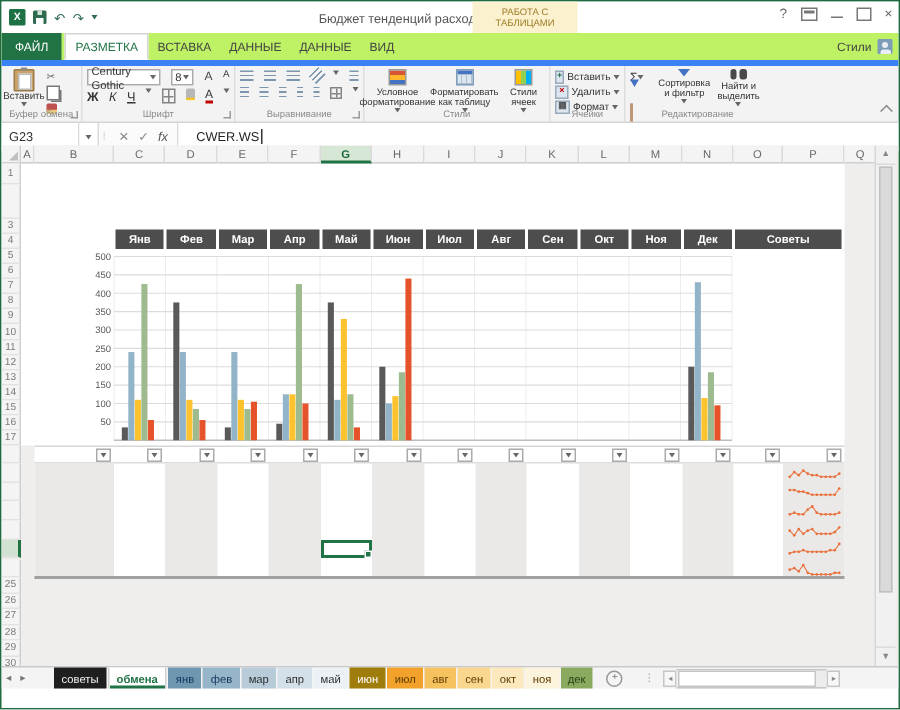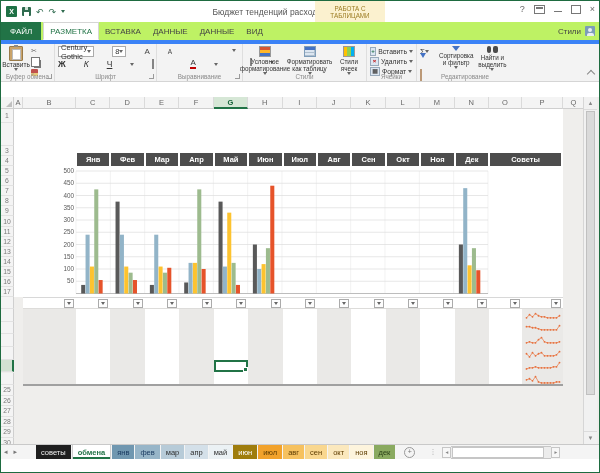--- a/index.html
+++ b/index.html
@@ -38,21 +38,21 @@
   
   .ribbon{height:37px;background:#f3f3f3;border-bottom:1px solid #d5d5d5;display:flex;position:relative;}
   .group{position:relative;border-right:1px solid #dedede;padding:2px 3px 9px 3px;box-sizing:border-box;}
   .glabel{position:absolute;bottom:1px;left:0;right:0;text-align:center;font-size:6.3px;color:#8a8a8a;white-space:nowrap;}
   .launcher{position:absolute;right:2px;bottom:2px;width:4px;height:4px;
             border-right:1px solid #9a9a9a;border-bottom:1px solid #9a9a9a;}
   .tri{width:0;height:0;border-left:2.5px solid transparent;border-right:2.5px solid transparent;
        border-top:3.5px solid #666;display:inline-block;vertical-align:middle;}
   .combo{background:#fff;border:1px solid #ababab;height:11px;display:flex;align-items:center;
          font-size:7.5px;color:#333;padding:0 2px;justify-content:space-between;box-sizing:border-box;}
-  .rrow{display:flex;align-items:center;gap:18px;margin-top:2px;}
+  .rrow{display:flex;align-items:flex-start;gap:7px;margin-top:2px;}
   .btxt{font-size:8.5px;color:#333;}
   .i-lines{width:9px;height:7px;background:repeating-linear-gradient(to bottom,#7b96ad 0,#7b96ad 1px,transparent 1px,transparent 3px);}
   .i-border{width:9px;height:8px;border:1px solid #848484;
             background:linear-gradient(#848484 0 0) center/100% 1px no-repeat,
                        linear-gradient(#848484 0 0) center/1px 100% no-repeat;}
   .i-bucket{width:9px;height:6px;background:#b7b7b7;border-radius:1px;border-bottom:2px solid #f7c425;}
   .i-fontcolor{font-size:8px;color:#333;border-bottom:2px solid #c00000;line-height:8px;}
   .i-coin{width:8px;height:8px;border-radius:50%;background:#e8c84c;border:1px solid #b49a2e;box-sizing:border-box;}
   .mini{font-size:6px;color:#555;}
   .paste-big{display:flex;flex-direction:column;align-items:center;width:24px;}
@@ -301,20 +301,36 @@
           <span class="i-binoc"></span>
           <span class="lbl">Найти и выделить</span>
           <span class="tri"></span>
         </div>
       </div>
       <div class="glabel">Редактирование</div>
     </div>
     <div class="chev-up"></div>
   </div>
 
+  <div class="fbar">
+    <div class="namebox">G23</div>
+    <div class="nb-arrow">
+        <span class="tri"></span>
+      </div>
+    <div class="fgrip">⁞</div>
+    <div class="fbtns">
+      <span>✕</span>
+      <span>✓</span>
+      <span class="fx">fx</span>
+    </div>
+    <div class="finput">
+      <span>CWER.WS</span>
+      <span class="caret"></span>
+    </div>
+  </div>
 
   <div class="sheetwrap">
     <div id="gridlayers">
         <div class="abs" style="left: 13px; top: 12px; width: 549px; height: 188px; background: rgb(255, 255, 255);"></div>
         <div class="abs" style="left: 22px; top: 200px; width: 540px; height: 88px; background: rgb(255, 255, 255);"></div>
         <div class="abs" style="left: 22px; top: 212px; width: 53px; height: 76px; background: rgb(234, 233, 231);"></div>
         <div class="abs" style="left: 109.42px; top: 212px; width: 34.42px; height: 76px; background: rgb(234, 233, 231);"></div>
         <div class="abs" style="left: 178.26px; top: 212px; width: 34.42px; height: 76px; background: rgb(234, 233, 231);"></div>
         <div class="abs" style="left: 247.1px; top: 212px; width: 34.42px; height: 76px; background: rgb(234, 233, 231);"></div>
         <div class="abs" style="left: 315.94px; top: 212px; width: 34.42px; height: 76px; background: rgb(234, 233, 231);"></div>

